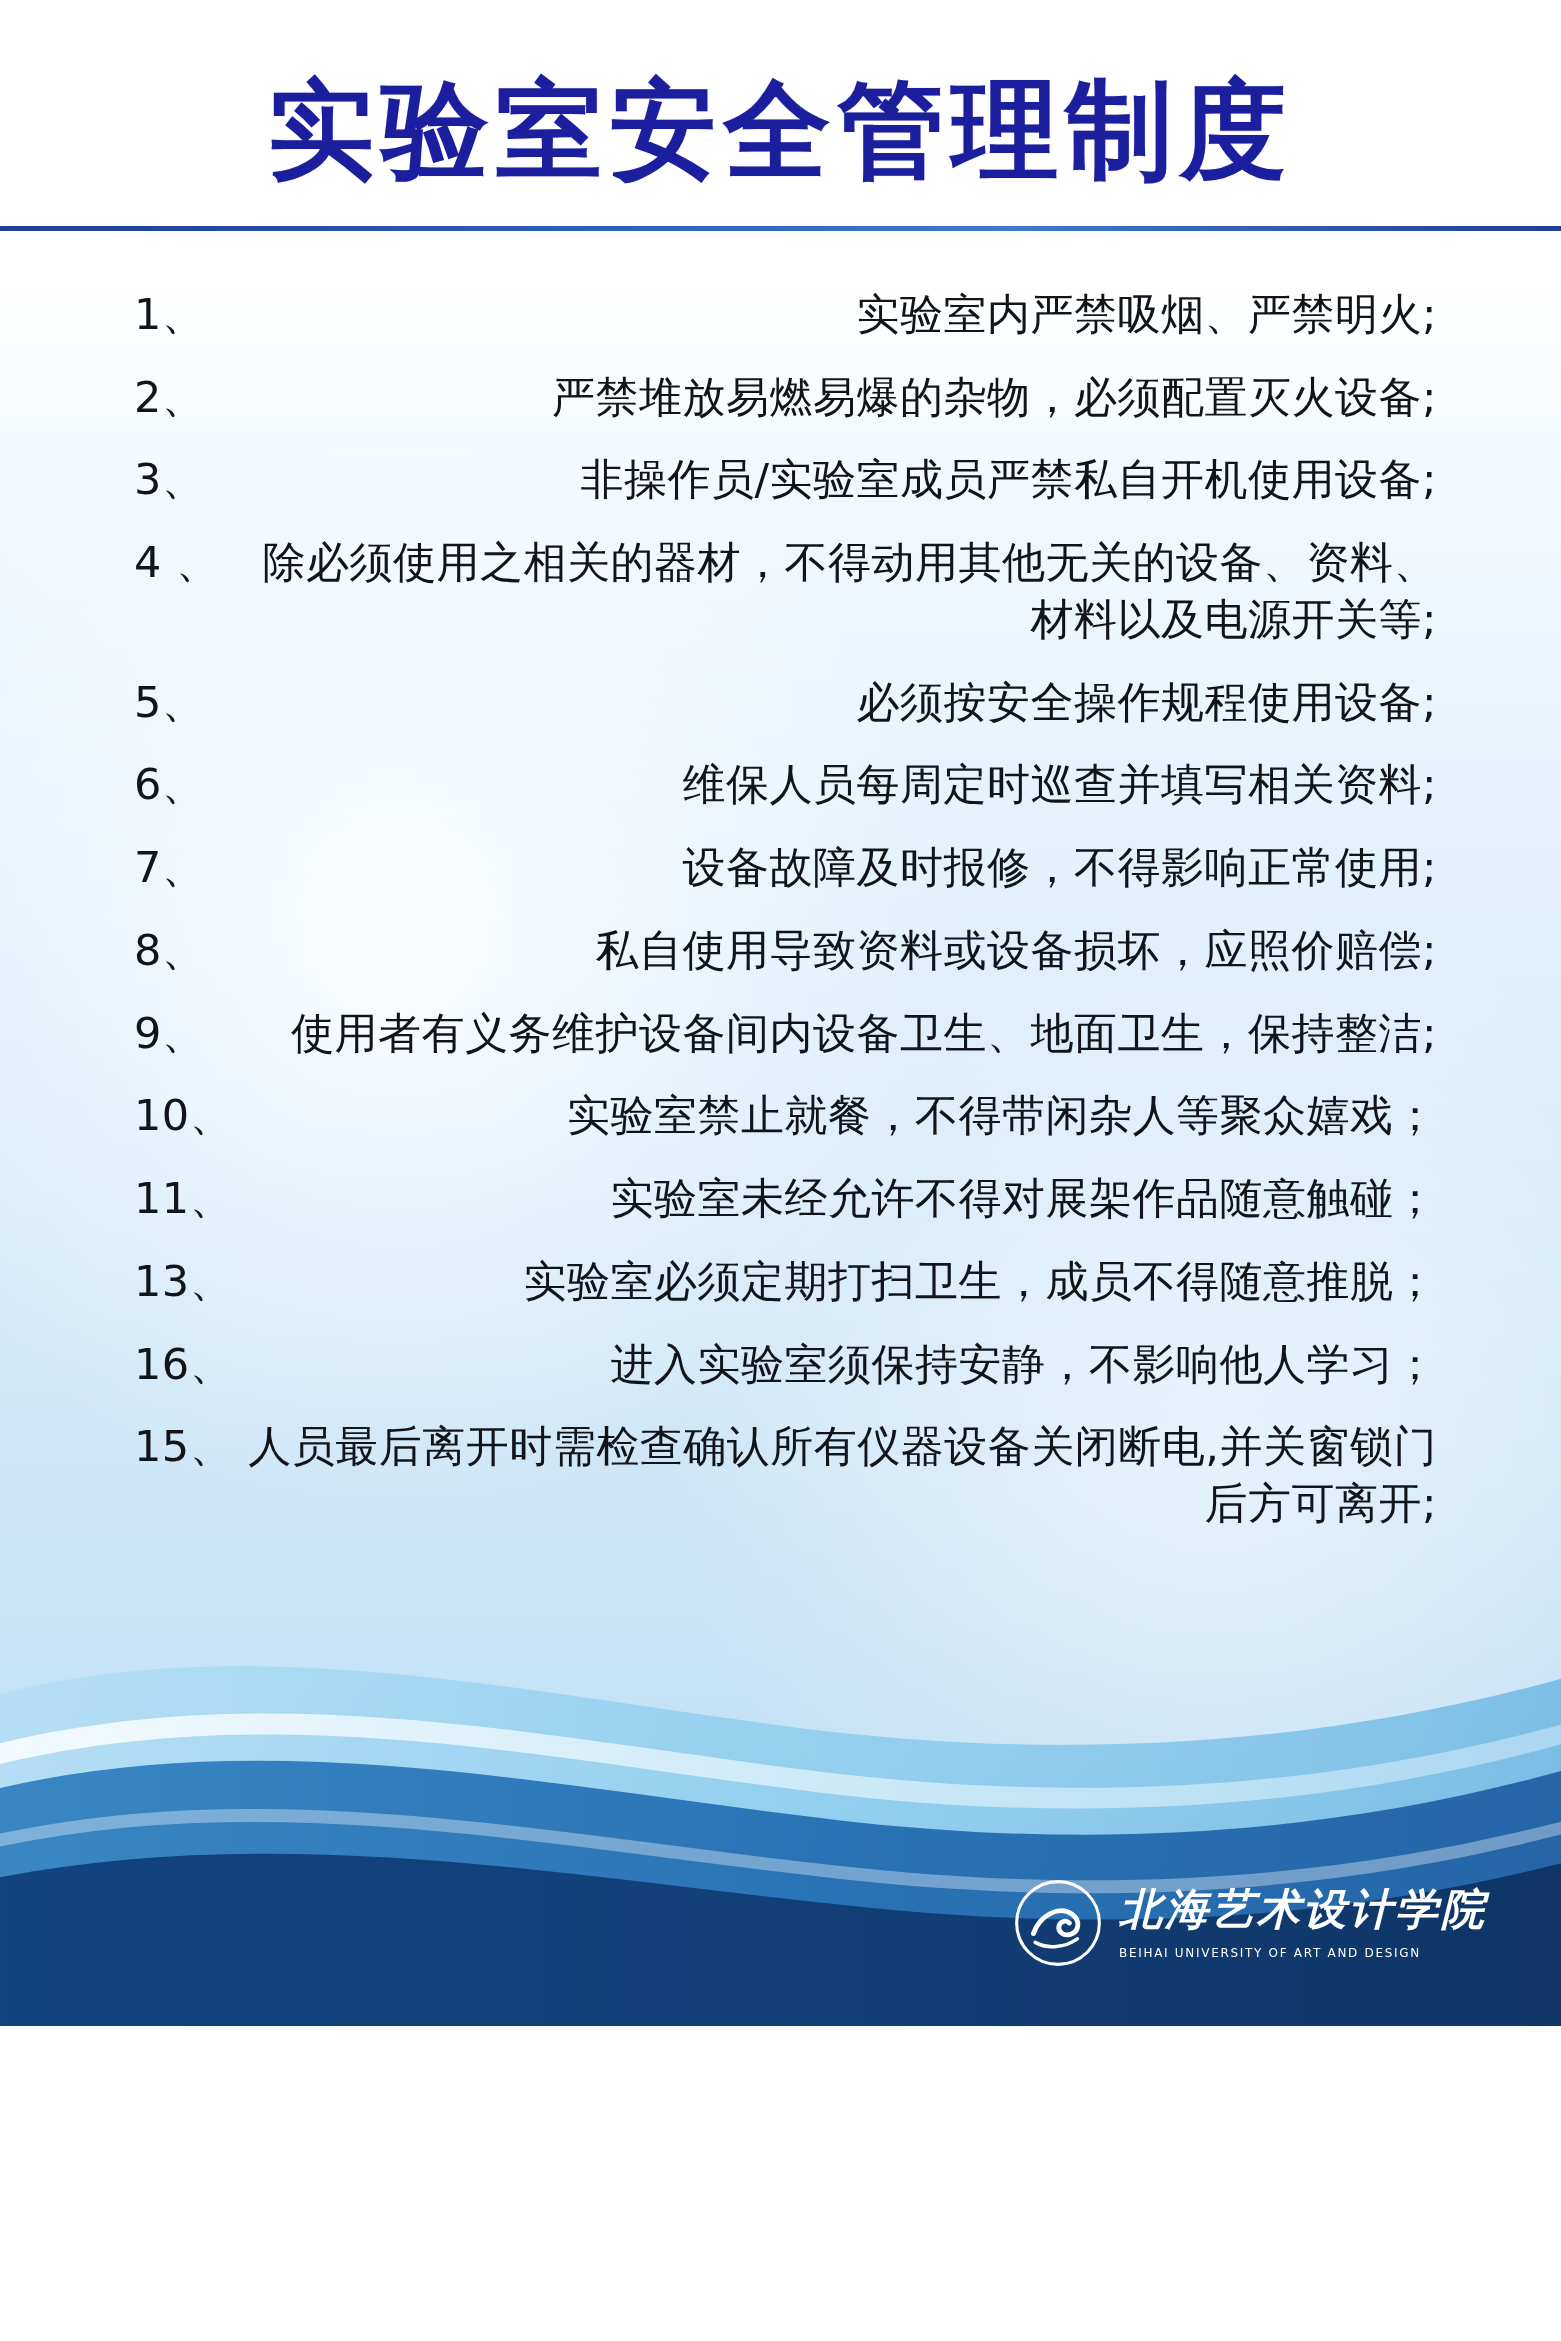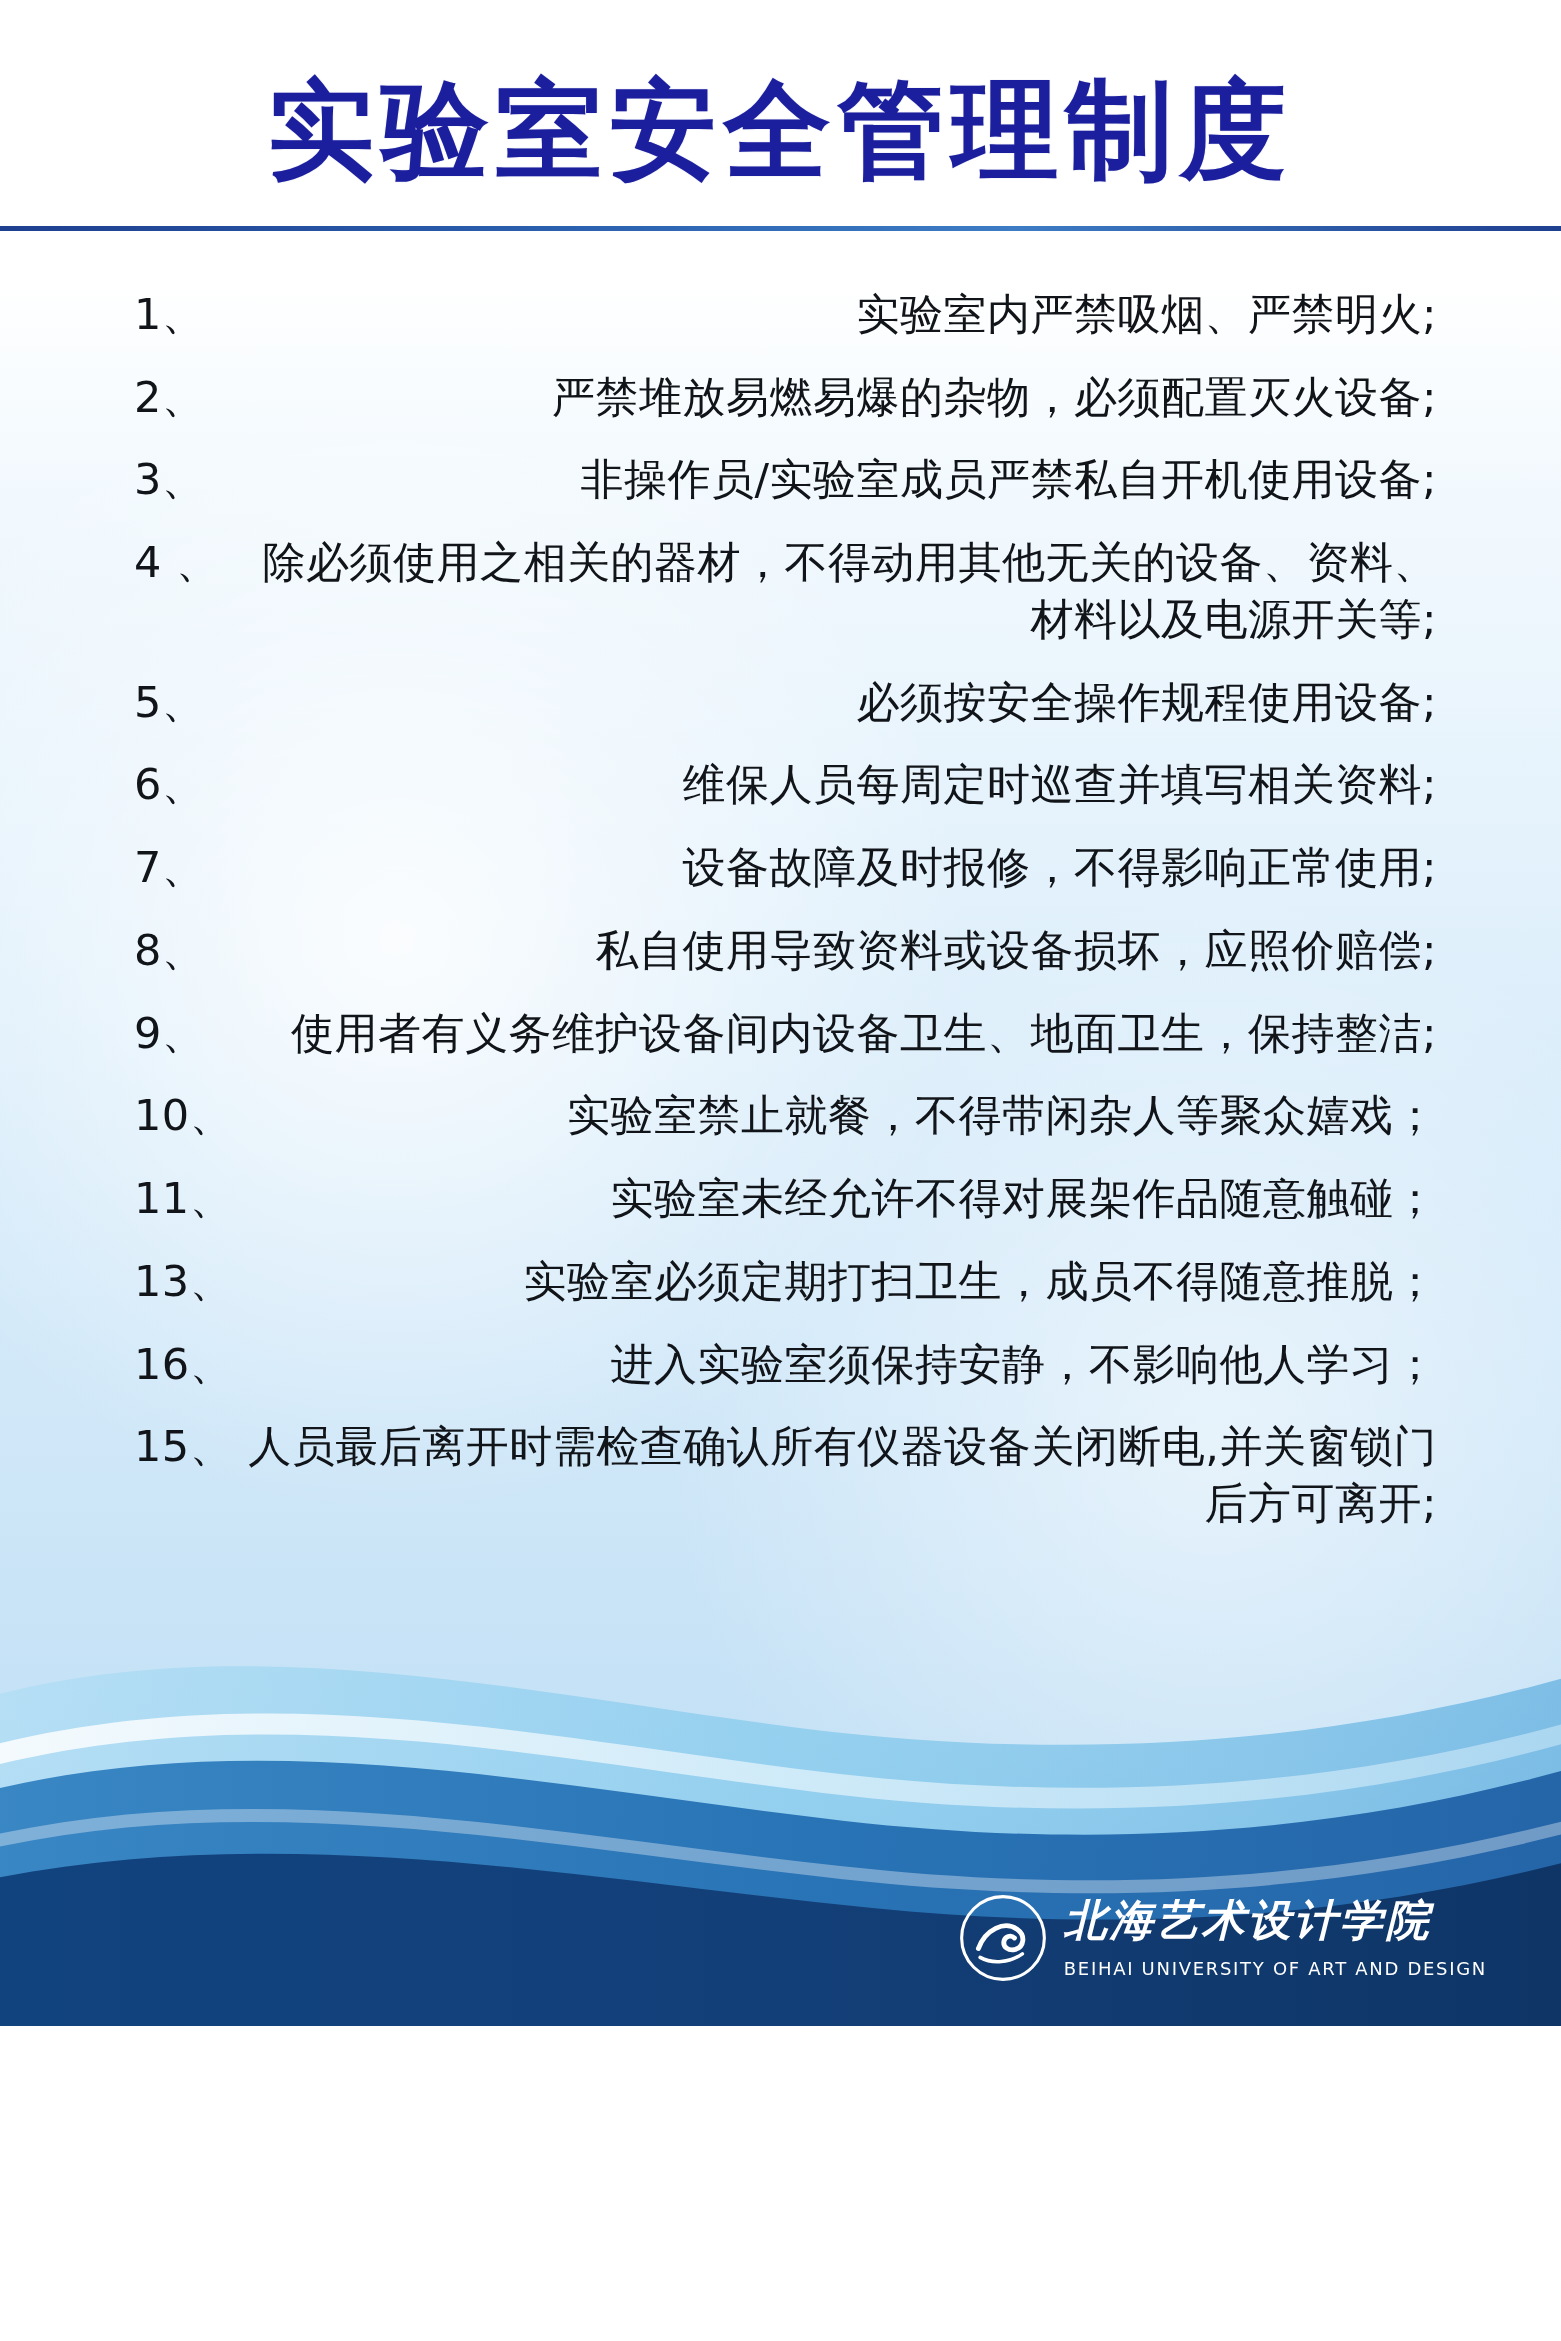--- a/index.html
+++ b/index.html
@@ -111,21 +111,21 @@
     bottom: 0;
     width: 1561px;
     height: 496px;
     pointer-events: none;
   }
 
   
   .logo {
     position: absolute;
     right: 74px;
-    bottom: 44px;
+    bottom: 59px;
     display: flex;
     align-items: center;
     gap: 17px;
   }
   .logo-mark {
     width: 88px;
     height: 88px;
     flex: 0 0 auto;
   }
   .logo-text {
@@ -138,21 +138,21 @@
     font-family: "DejaVu Serif", "Liberation Serif", serif;
     font-size: 43px;
     font-weight: bold;
     letter-spacing: 3px;
     font-style: italic;
     line-height: 1.1;
     white-space: nowrap;
   }
   .logo-en {
     margin-top: 13px;
-    font-size: 18px;
+    font-size: 12px;
     letter-spacing: 1.7px;
     white-space: nowrap;
     font-weight: 500;
   }
 </style>
 </head>
 <body>
 
 <div class="poster">
 

